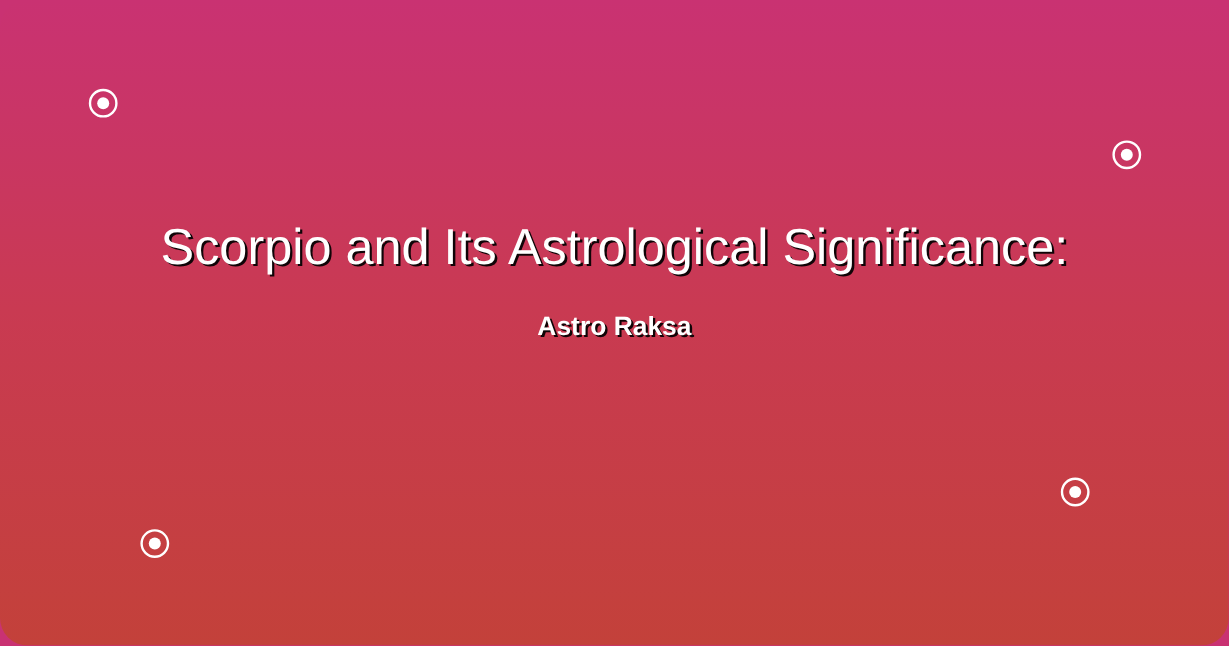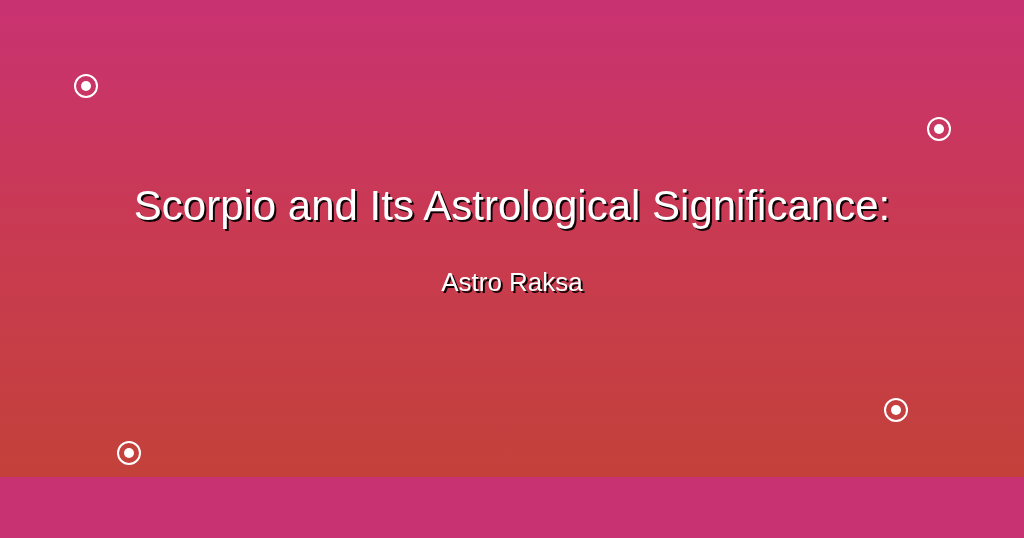--- a/index.html
+++ b/index.html
@@ -11,24 +11,25 @@
     width: 1024px;
     height: 538px;
     overflow: hidden;
     font-family: "Liberation Sans", sans-serif;
     background: #C93272;
   }
 
   #slide {
     position: relative;
     width: 1024px;
-    height: 477px;
+    height: 538px;
     overflow: hidden;
     
     background-image: linear-gradient(to bottom, #C93272 0%, #C93A52 48%, #C3413A 100%);
+    border-radius: 23px;
   }
 
   
   .deco-circle {
     position: absolute;
     width: 24px;
     height: 24px;
     border: 2px solid #ffffff;
     border-radius: 50%;
     box-sizing: border-box;
@@ -62,24 +63,24 @@
     color: #ffffff;
     letter-spacing: 0px;
     text-shadow: 2px 2px 0 rgba(0,0,0,0.92);
     white-space: normal;
   }
   #slide-title .title-line {
     display: block;
   }
 
   #slide-subtitle {
-    margin: 32px 0 0 0;
-    font-size: 26px;
+    margin: 22px 0 0 0;
+    font-size: 22px;
     line-height: 28px;
-    font-weight: normal;
+    font-weight: bold;
     color: #ffffff;
     text-shadow: 2px 2px 0 rgba(0,0,0,0.92);
   }
 </style>
 </head>
 <body>
 
 <div id="slide">
 
   <div class="deco-circle" style="left:74px; top:74px;">

